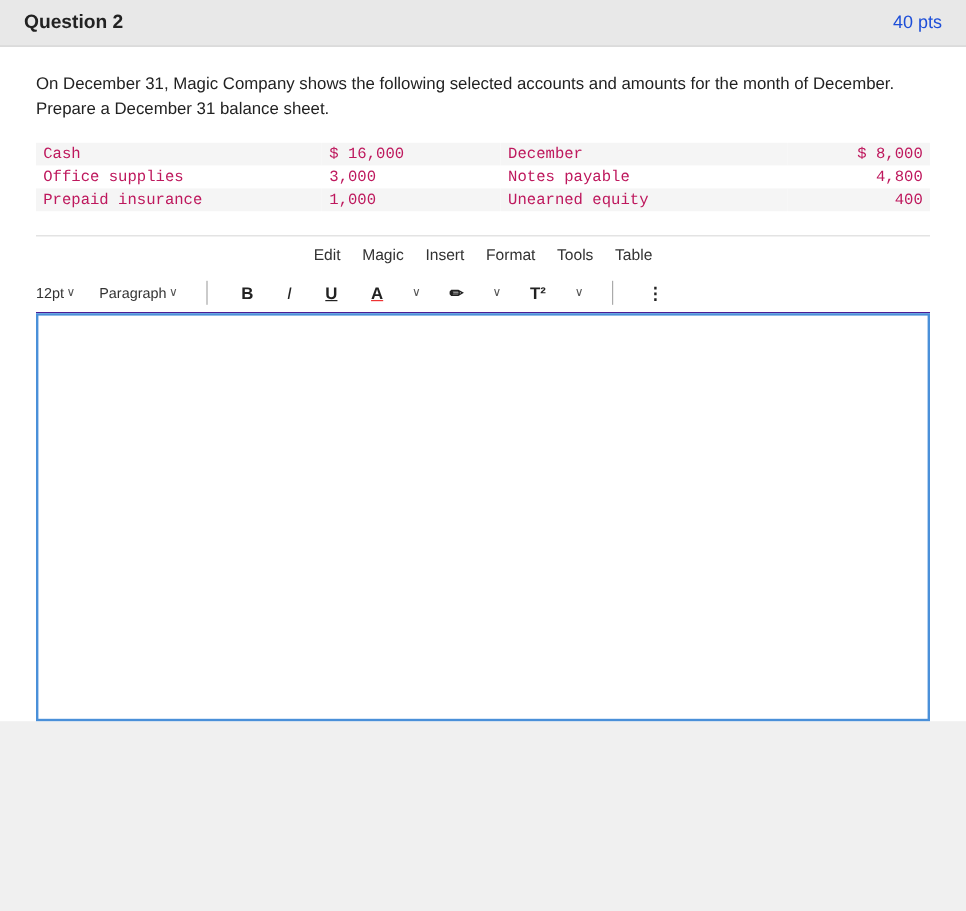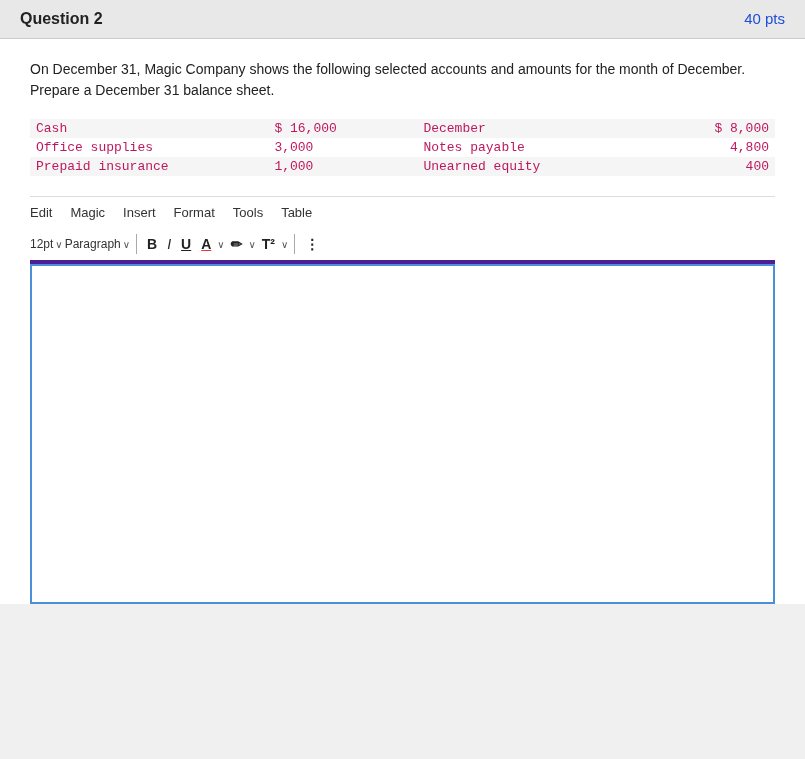--- a/index.html
+++ b/index.html
@@ -65,30 +65,31 @@
     .col-amount2 { width: 80px; text-align: right; }
 
     .menu-bar {
       display: flex;
       gap: 18px;
       font-size: 13px;
       color: #333;
       padding: 8px 0 8px 0;
       border-top: 1px solid #ddd;
       margin-top: 4px;
+      justify-content: center;
     }
     .menu-bar span {
       cursor: pointer;
     }
     .toolbar {
       display: flex;
       align-items: center;
-      gap: 2px;
+      gap: 20px;
       padding: 6px 0;
-      border-bottom: 4px solid #4c1d95;
+      border-bottom: 1px solid #4c1d95;
       font-size: 13px;
       color: #333;
     }
     .toolbar-separator {
       width: 1px;
       height: 20px;
       background: #aaa;
       margin: 0 4px;
     }
     .toolbar-select {

